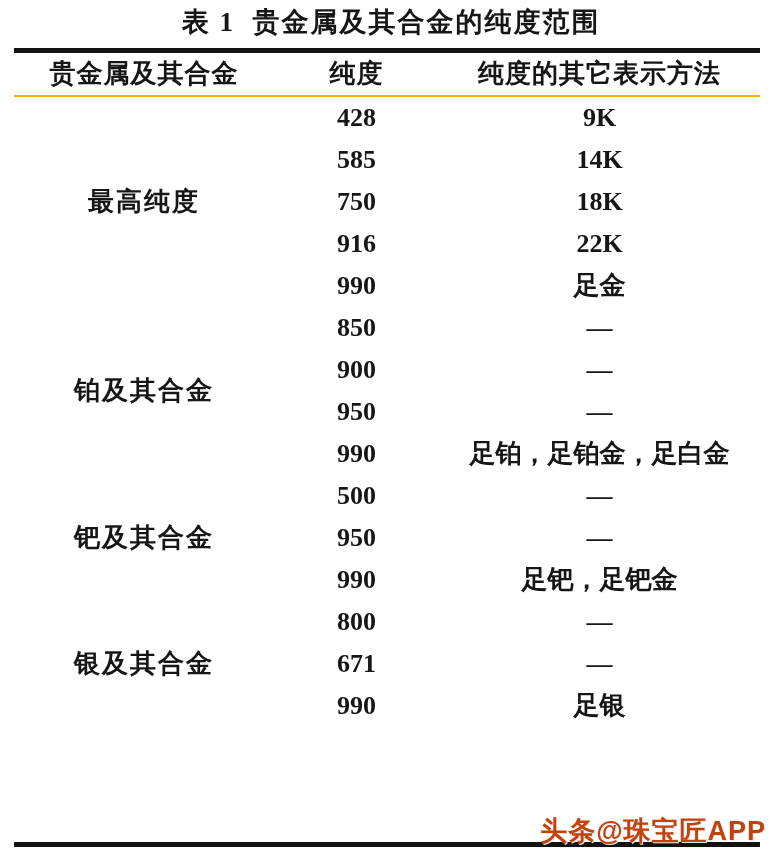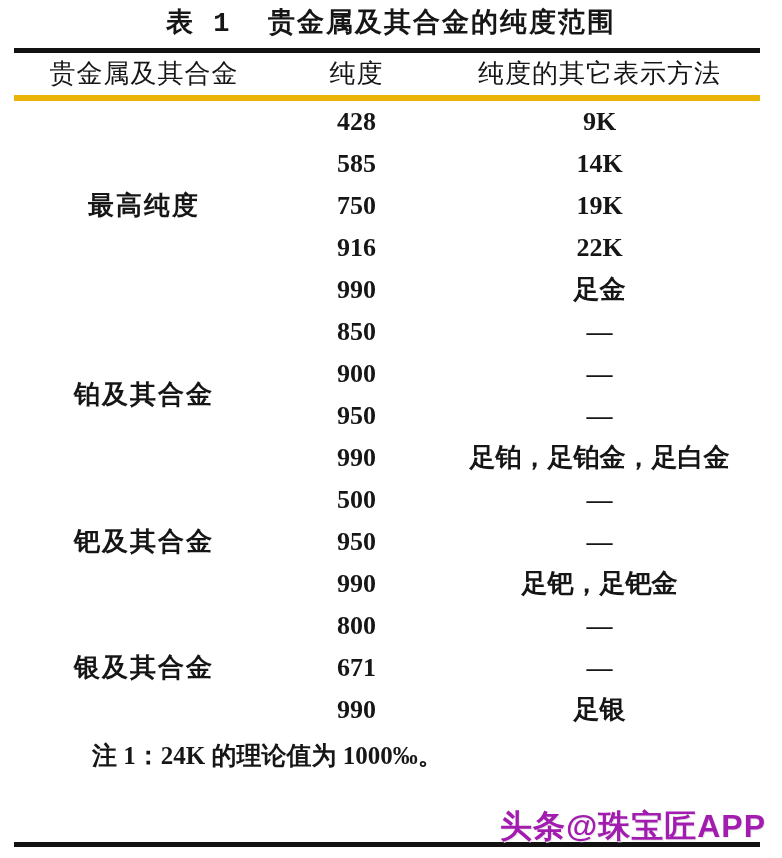--- a/index.html
+++ b/index.html
@@ -11,21 +11,21 @@
     color: #161616;
     font-family: "Liberation Serif", serif;
     overflow: hidden;
   }
   .title {
     position: absolute;
     top: 4px;
     left: 0;
     width: 100%;
     text-align: center;
-    font-family: Liberation Mono, monospace;
+    font-family: Liberation Serif, serif;
     font-size: 27px;
     font-weight: 700;
     letter-spacing: 2px;
     white-space: pre;
   }
   .table-block {
     position: absolute;
     top: 48px;
     left: 14px;
     width: 746px;
@@ -42,46 +42,46 @@
   table.purity td, table.purity th {
     padding: 0;
     text-align: center;
     vertical-align: middle;
     font-size: 26px;
     font-weight: 600;
     height: 42px;
     line-height: 42px;
   }
   table.purity thead th {
-    border-bottom: 6px solid #eab308;
-    font-weight: 400;
+    border-bottom: 2px solid #eab308;
+    font-weight: 700;
     letter-spacing: 1px;
   }
   td.metal {
     vertical-align: middle;
     font-weight: 700;
     letter-spacing: 2px;
   }
   .notes {
     padding: 7px 10px 0 14px;
     font-size: 25px;
     line-height: 36px;
     font-weight: 600;
   }
   .notes p { margin: 0; }
   .notes p.indent { text-indent: 64px; }
   .watermark {
     position: absolute;
     right: 16px;
     bottom: 9px;
     font-family: "Liberation Sans", sans-serif;
-    font-size: 32px;
+    font-size: 27px;
     font-weight: 700;
     letter-spacing: 1px;
-    color: #a21caf;
+    color: #c2410c;
     text-shadow: 1px 1px 0 #e8e8e8;
     text-align: center;
   }
 </style>
 </head>
 <body>
 
 <div class="page">
 
   <div class="title">表 1  贵金属及其合金的纯度范围</div>
@@ -105,21 +105,21 @@
           <td class="metal" rowspan="5">最高纯度</td>
           <td>428</td>
           <td>9K</td>
         </tr>
         <tr>
           <td>585</td>
           <td>14K</td>
         </tr>
         <tr>
           <td>750</td>
-          <td>19K</td>
+          <td>18K</td>
         </tr>
         <tr>
           <td>916</td>
           <td>22K</td>
         </tr>
         <tr>
           <td>990</td>
           <td>足金</td>
         </tr>
 
@@ -165,19 +165,18 @@
           <td>—</td>
         </tr>
         <tr>
           <td>990</td>
           <td>足银</td>
         </tr>
       </tbody>
     </table>
 
     <div class="notes">
-      <p class="indent">注 1：24K 的理论值为 1000‰。</p>
     </div>
   </div>
 
   <div class="watermark">头条@珠宝匠APP</div>
 
 </div>
 
 </body></html>

